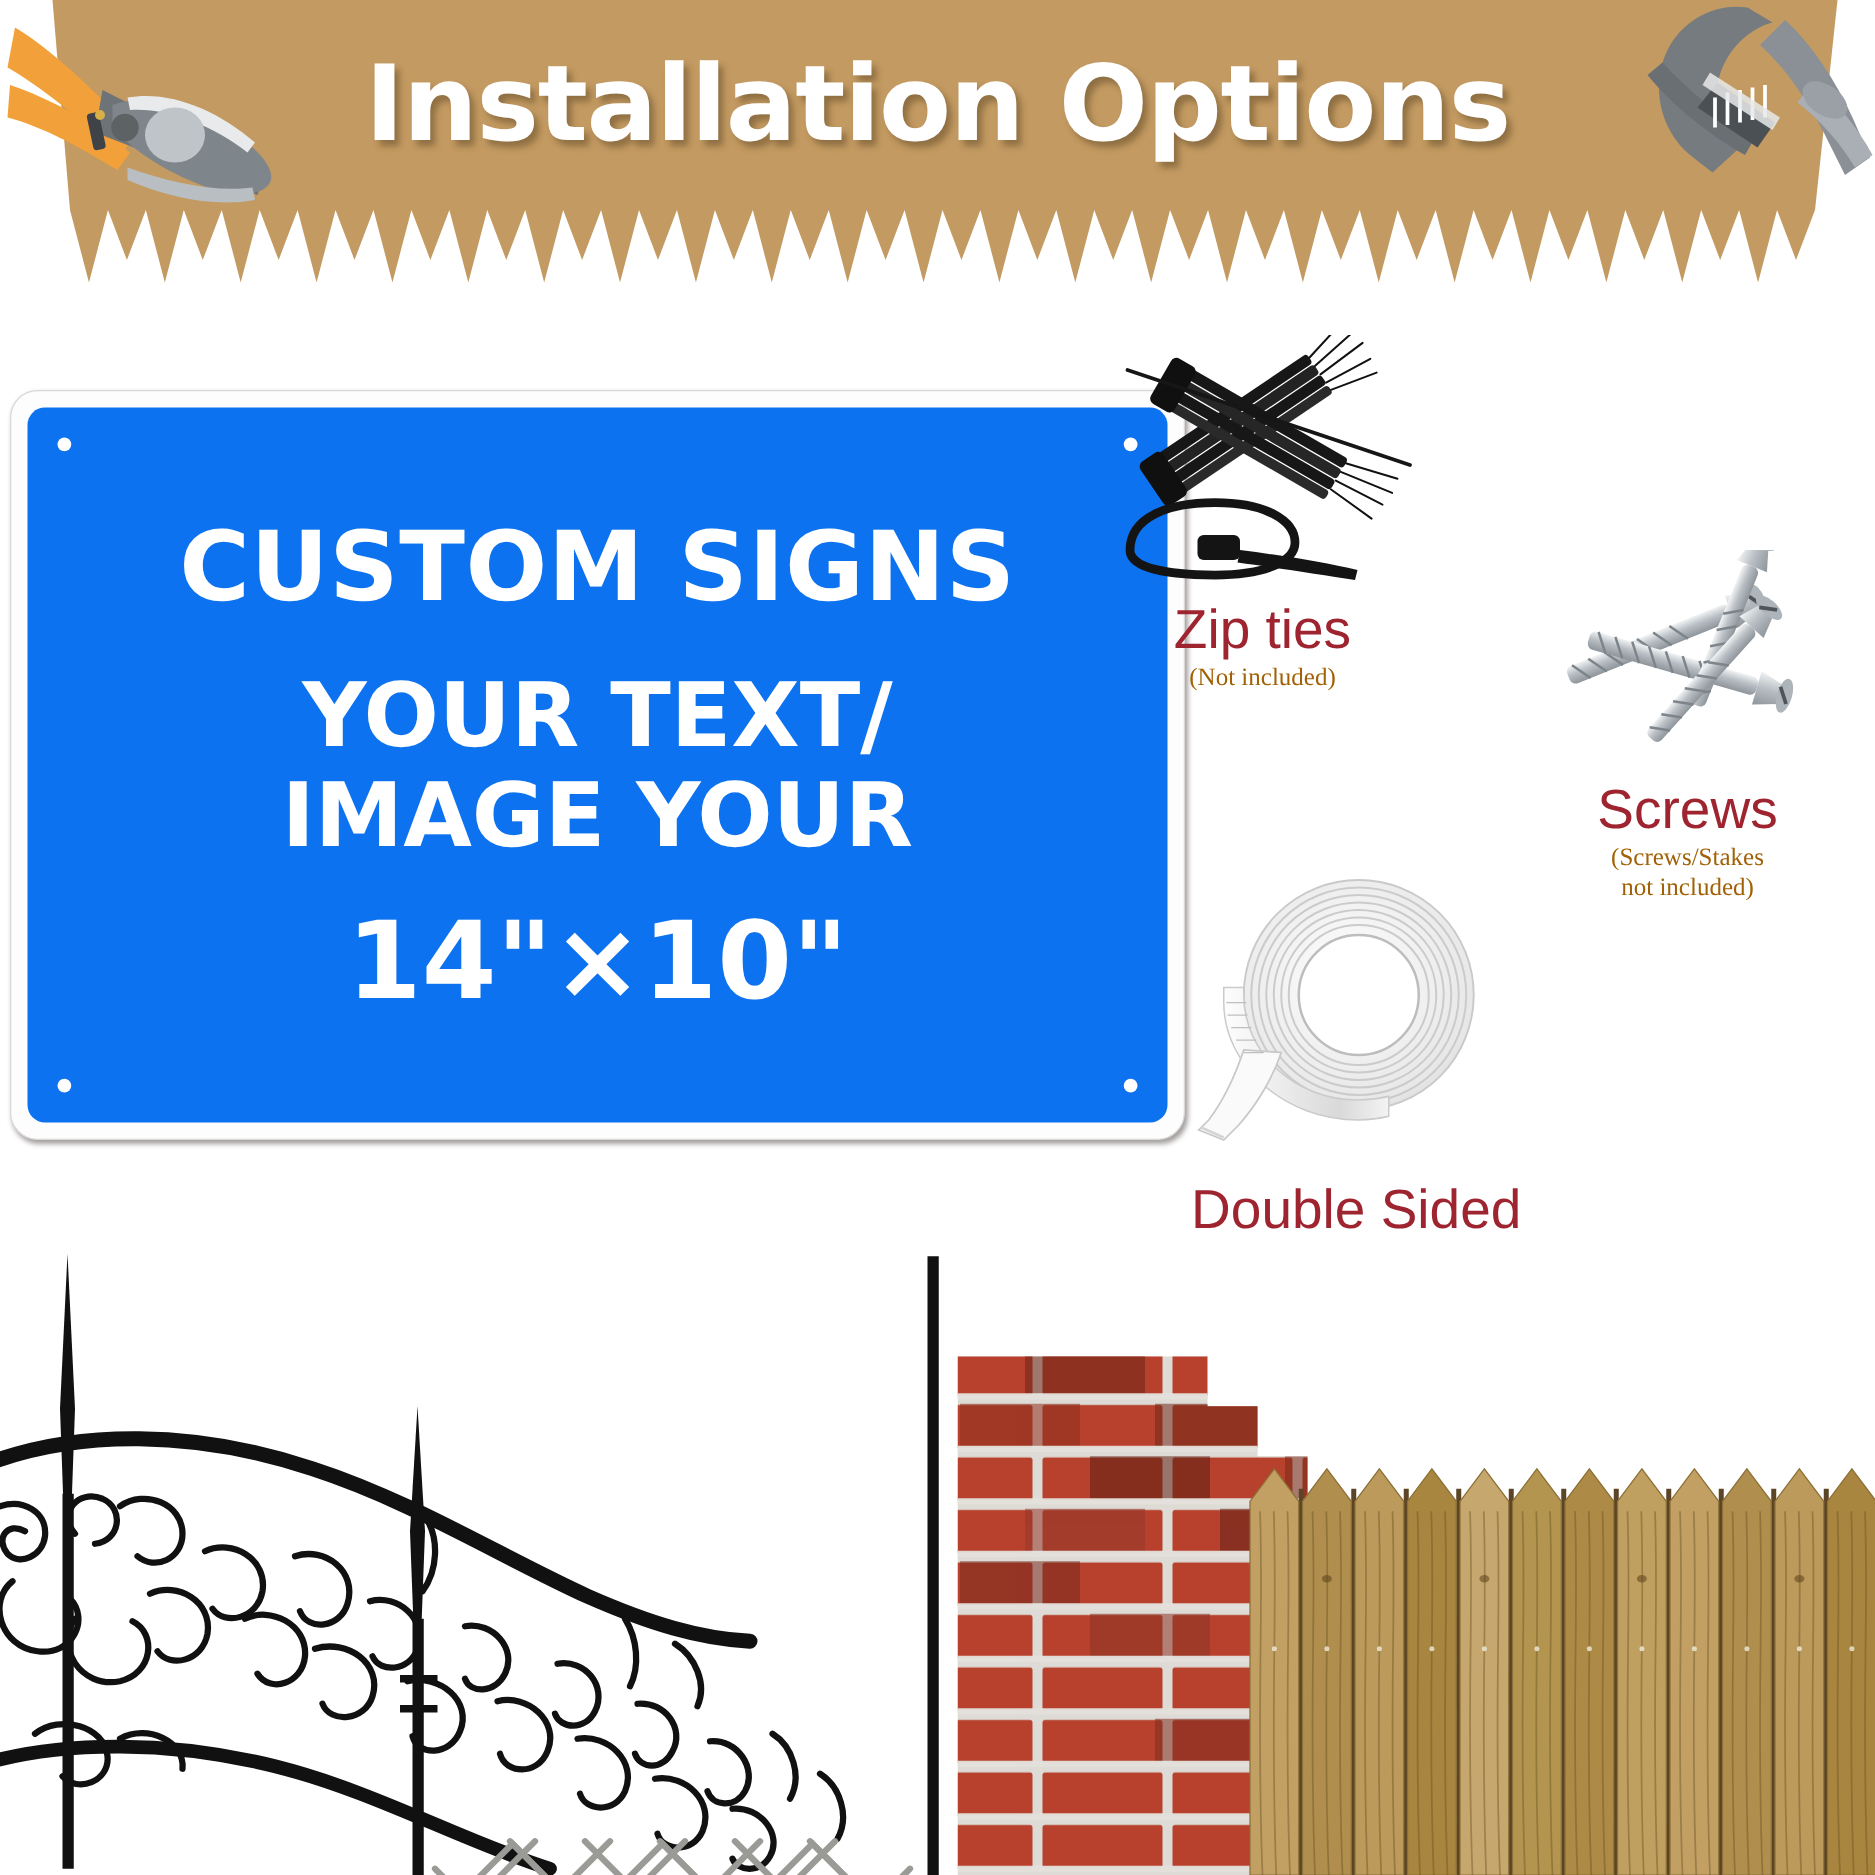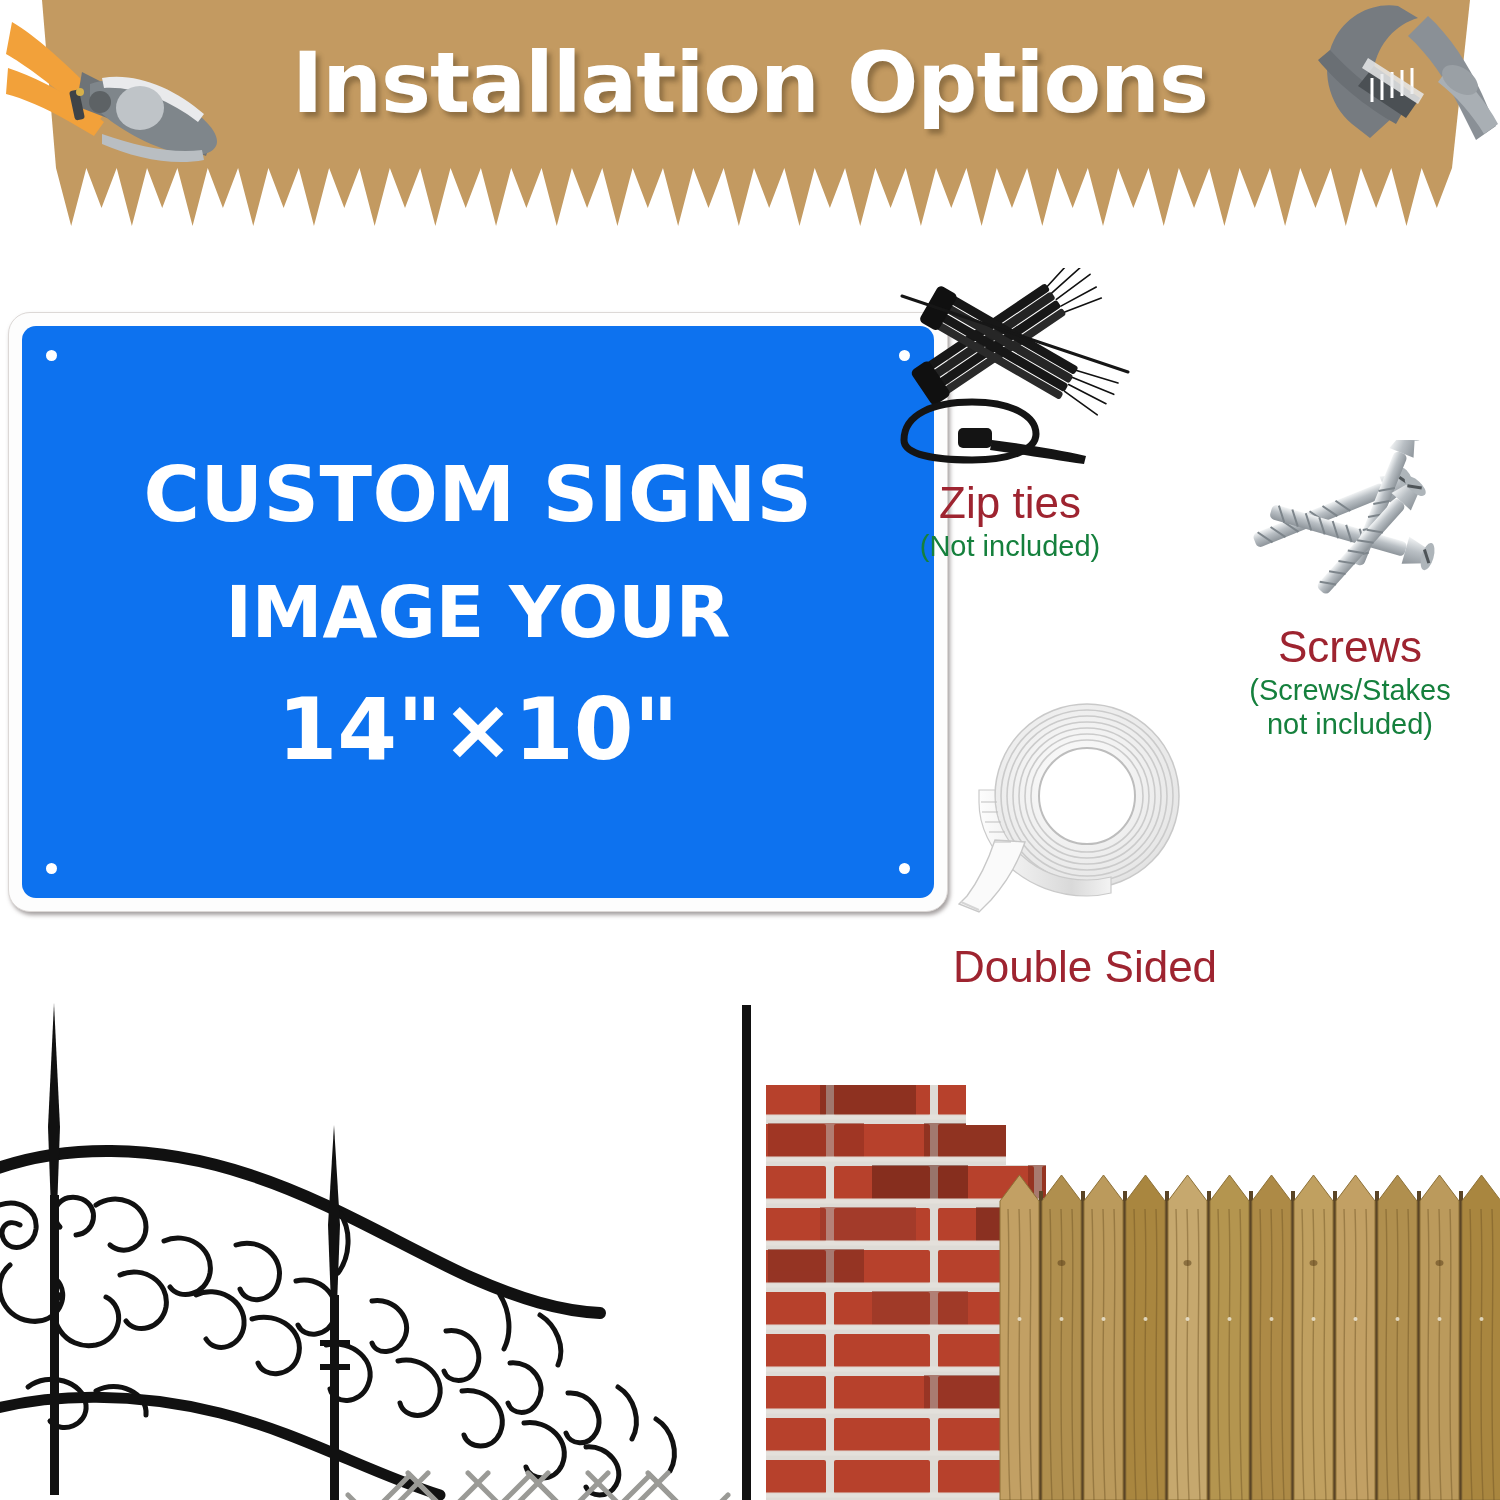--- a/index.html
+++ b/index.html
@@ -51,22 +51,22 @@
     font-family:"DejaVu Sans","Liberation Sans",sans-serif;white-space:nowrap;line-height:1;
   }
 
   
   .part{position:absolute;text-align:center;}
   .part-title{
     color:#9e2430;font-size:44px;line-height:1.15;white-space:nowrap;
     font-family:"Liberation Sans","DejaVu Sans",sans-serif;
   }
   .part-note{
-    color:#15803d;font-size:29px;line-height:1.2;white-space:nowrap;
-    font-family:Liberation Sans, sans-serif;
+    color:#a16207;font-size:20px;line-height:1.2;white-space:nowrap;
+    font-family:Liberation Serif, serif;
   }
   #part-zipties{left:860px;top:268px;width:300px;}
   #part-zipties .part-title{margin-top:6px;}
   #part-screws{left:1205px;top:440px;width:290px;}
   #part-screws .part-title{margin-top:8px;}
   #part-tape{left:935px;top:690px;width:300px;}
   #part-tape .part-title{margin-top:8px;}
 
   
   .bottom{position:absolute;left:0;top:995px;width:1500px;height:505px;overflow:hidden;background:#fff;}
@@ -127,20 +127,21 @@
   </div>
 
   <div class="sign-wrap">
     <div class="sign-frame"></div>
     <div class="sign-face">
       <span class="hole tl"></span>
       <span class="hole tr"></span>
       <span class="hole bl"></span>
       <span class="hole br"></span>
       <div class="sign-line1">CUSTOM SIGNS</div>
+      <div class="sign-line2">YOUR TEXT/</div>
       <div class="sign-line3">IMAGE YOUR</div>
       <div class="sign-line4">14"×10"</div>
     </div>
   </div>
 
   <div class="part" id="part-zipties">
     <svg width="300" height="200" viewBox="0 0 300 200">
       <g stroke="#141414" stroke-width="2.2" fill="none" stroke-linecap="round">
         <g transform="rotate(-34 150 70)">
           <rect x="60" y="44" width="150" height="9" rx="3" fill="#171717" stroke="none"></rect>

